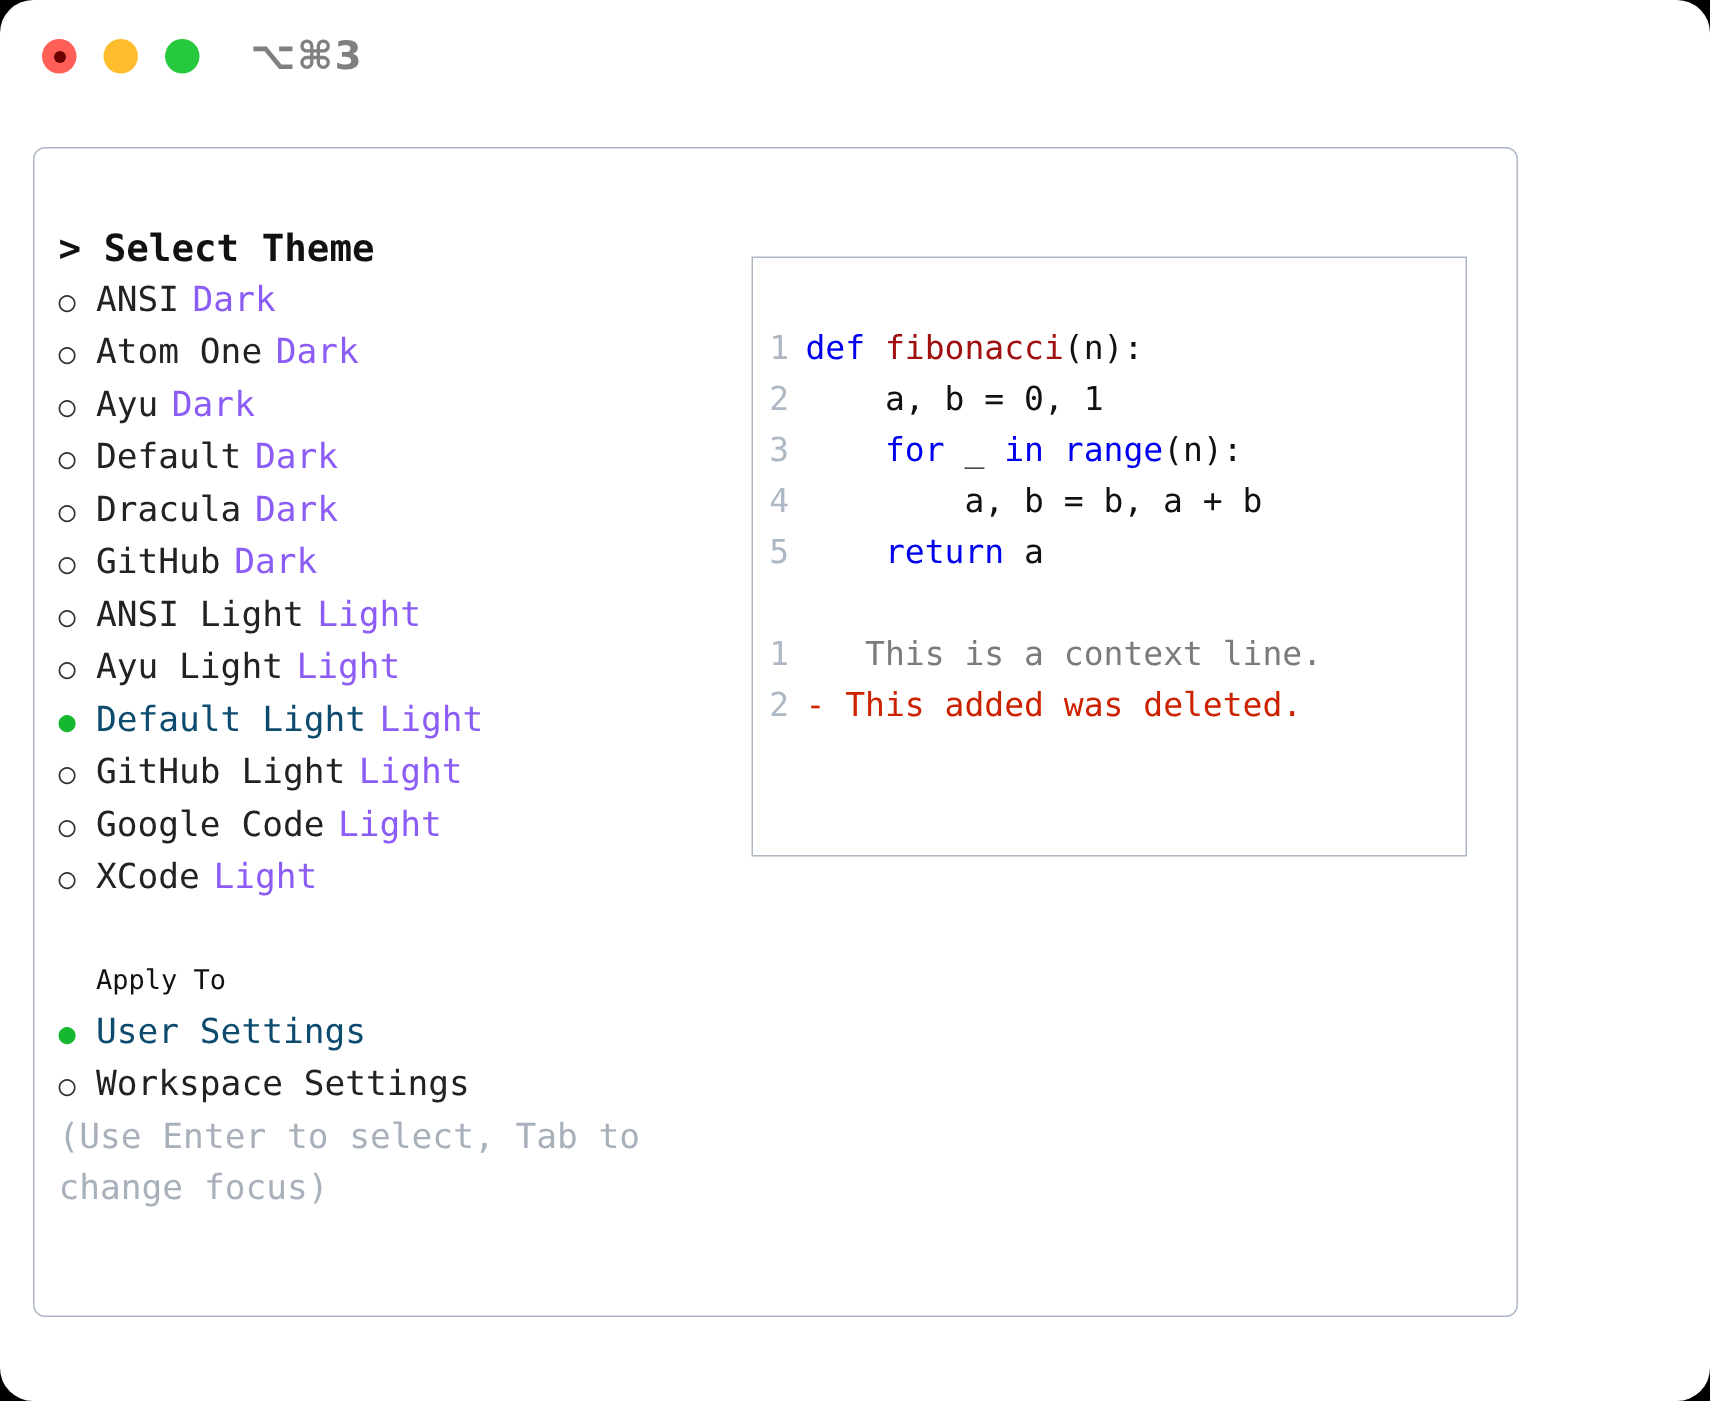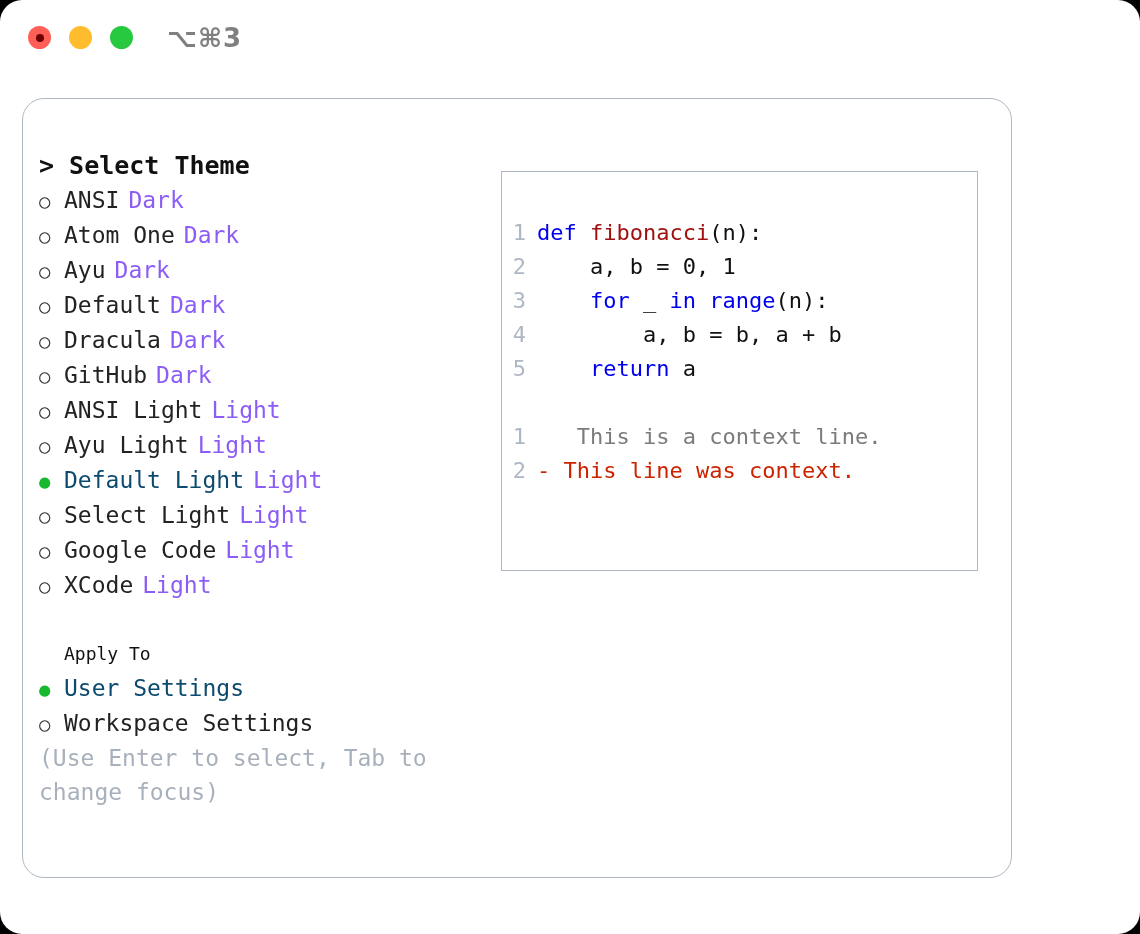--- a/index.html
+++ b/index.html
@@ -72,21 +72,21 @@
   }
 
   
   .panel {
     position: absolute;
     left: 22px;
     top: 98px;
     width: 990px;
     height: 780px;
     border: 1.5px solid #aeb8c4;
-    border-radius: 22px;
+    border-radius: 8px;
     box-sizing: border-box;
     background: #ffffff;
   }
 
   .columns {
     position: absolute;
     left: 0; top: 0;
     width: 100%;
     height: 100%;
   }
@@ -222,21 +222,21 @@
         <div id="theme-list">
             <div class="opt-row"><span class="bullet">○</span><span class="opt-label">ANSI</span><span class="opt-cat">Dark</span></div>
             <div class="opt-row"><span class="bullet">○</span><span class="opt-label">Atom One</span><span class="opt-cat">Dark</span></div>
             <div class="opt-row"><span class="bullet">○</span><span class="opt-label">Ayu</span><span class="opt-cat">Dark</span></div>
             <div class="opt-row"><span class="bullet">○</span><span class="opt-label">Default</span><span class="opt-cat">Dark</span></div>
             <div class="opt-row"><span class="bullet">○</span><span class="opt-label">Dracula</span><span class="opt-cat">Dark</span></div>
             <div class="opt-row"><span class="bullet">○</span><span class="opt-label">GitHub</span><span class="opt-cat">Dark</span></div>
             <div class="opt-row"><span class="bullet">○</span><span class="opt-label">ANSI Light</span><span class="opt-cat">Light</span></div>
             <div class="opt-row"><span class="bullet">○</span><span class="opt-label">Ayu Light</span><span class="opt-cat">Light</span></div>
             <div class="opt-row"><span class="bullet sel">●</span><span class="opt-label sel">Default Light</span><span class="opt-cat">Light</span></div>
-            <div class="opt-row"><span class="bullet">○</span><span class="opt-label">Select Light</span><span class="opt-cat">Light</span></div>
+            <div class="opt-row"><span class="bullet">○</span><span class="opt-label">GitHub Light</span><span class="opt-cat">Light</span></div>
             <div class="opt-row"><span class="bullet">○</span><span class="opt-label">Google Code</span><span class="opt-cat">Light</span></div>
             <div class="opt-row"><span class="bullet">○</span><span class="opt-label">XCode</span><span class="opt-cat">Light</span></div>
           </div>
 
         <div class="section-gap"></div>
 
         <div class="subheading">Apply To</div>
 
         <div id="apply-list">
             <div class="opt-row"><span class="bullet sel">●</span><span class="opt-label sel">User Settings</span></div>
@@ -252,20 +252,20 @@
           <div id="code-sample">
               <div class="code-line"><span class="lineno">1</span><span class="kw">def </span><span class="fn">fibonacci</span><span class="pl">(n):</span></div>
               <div class="code-line"><span class="lineno">2</span><span class="pl">    a, b = 0, 1</span></div>
               <div class="code-line"><span class="lineno">3</span><span class="pl">    </span><span class="kw">for</span><span class="pl"> _ </span><span class="kw">in</span><span class="pl"> </span><span class="kw">range</span><span class="pl">(n):</span></div>
               <div class="code-line"><span class="lineno">4</span><span class="pl">        a, b = b, a + b</span></div>
               <div class="code-line"><span class="lineno">5</span><span class="pl">    </span><span class="kw">return</span><span class="pl"> a</span></div>
             </div>
           <div class="blank-gap"></div>
           <div id="diff-sample">
               <div class="code-line"><span class="lineno">1</span><span class="diff-ctx"> </span><span class="diff-ctx">  This is a context line.</span></div>
-              <div class="code-line"><span class="lineno">2</span><span class="diff-del">-</span><span class="diff-del"> This line was context.</span></div>
+              <div class="code-line"><span class="lineno">2</span><span class="diff-del">-</span><span class="diff-del"> This added was deleted.</span></div>
             </div>
         </div>
       </div>
 
     </div>
   </div>
 </div>
 
 </body></html>

